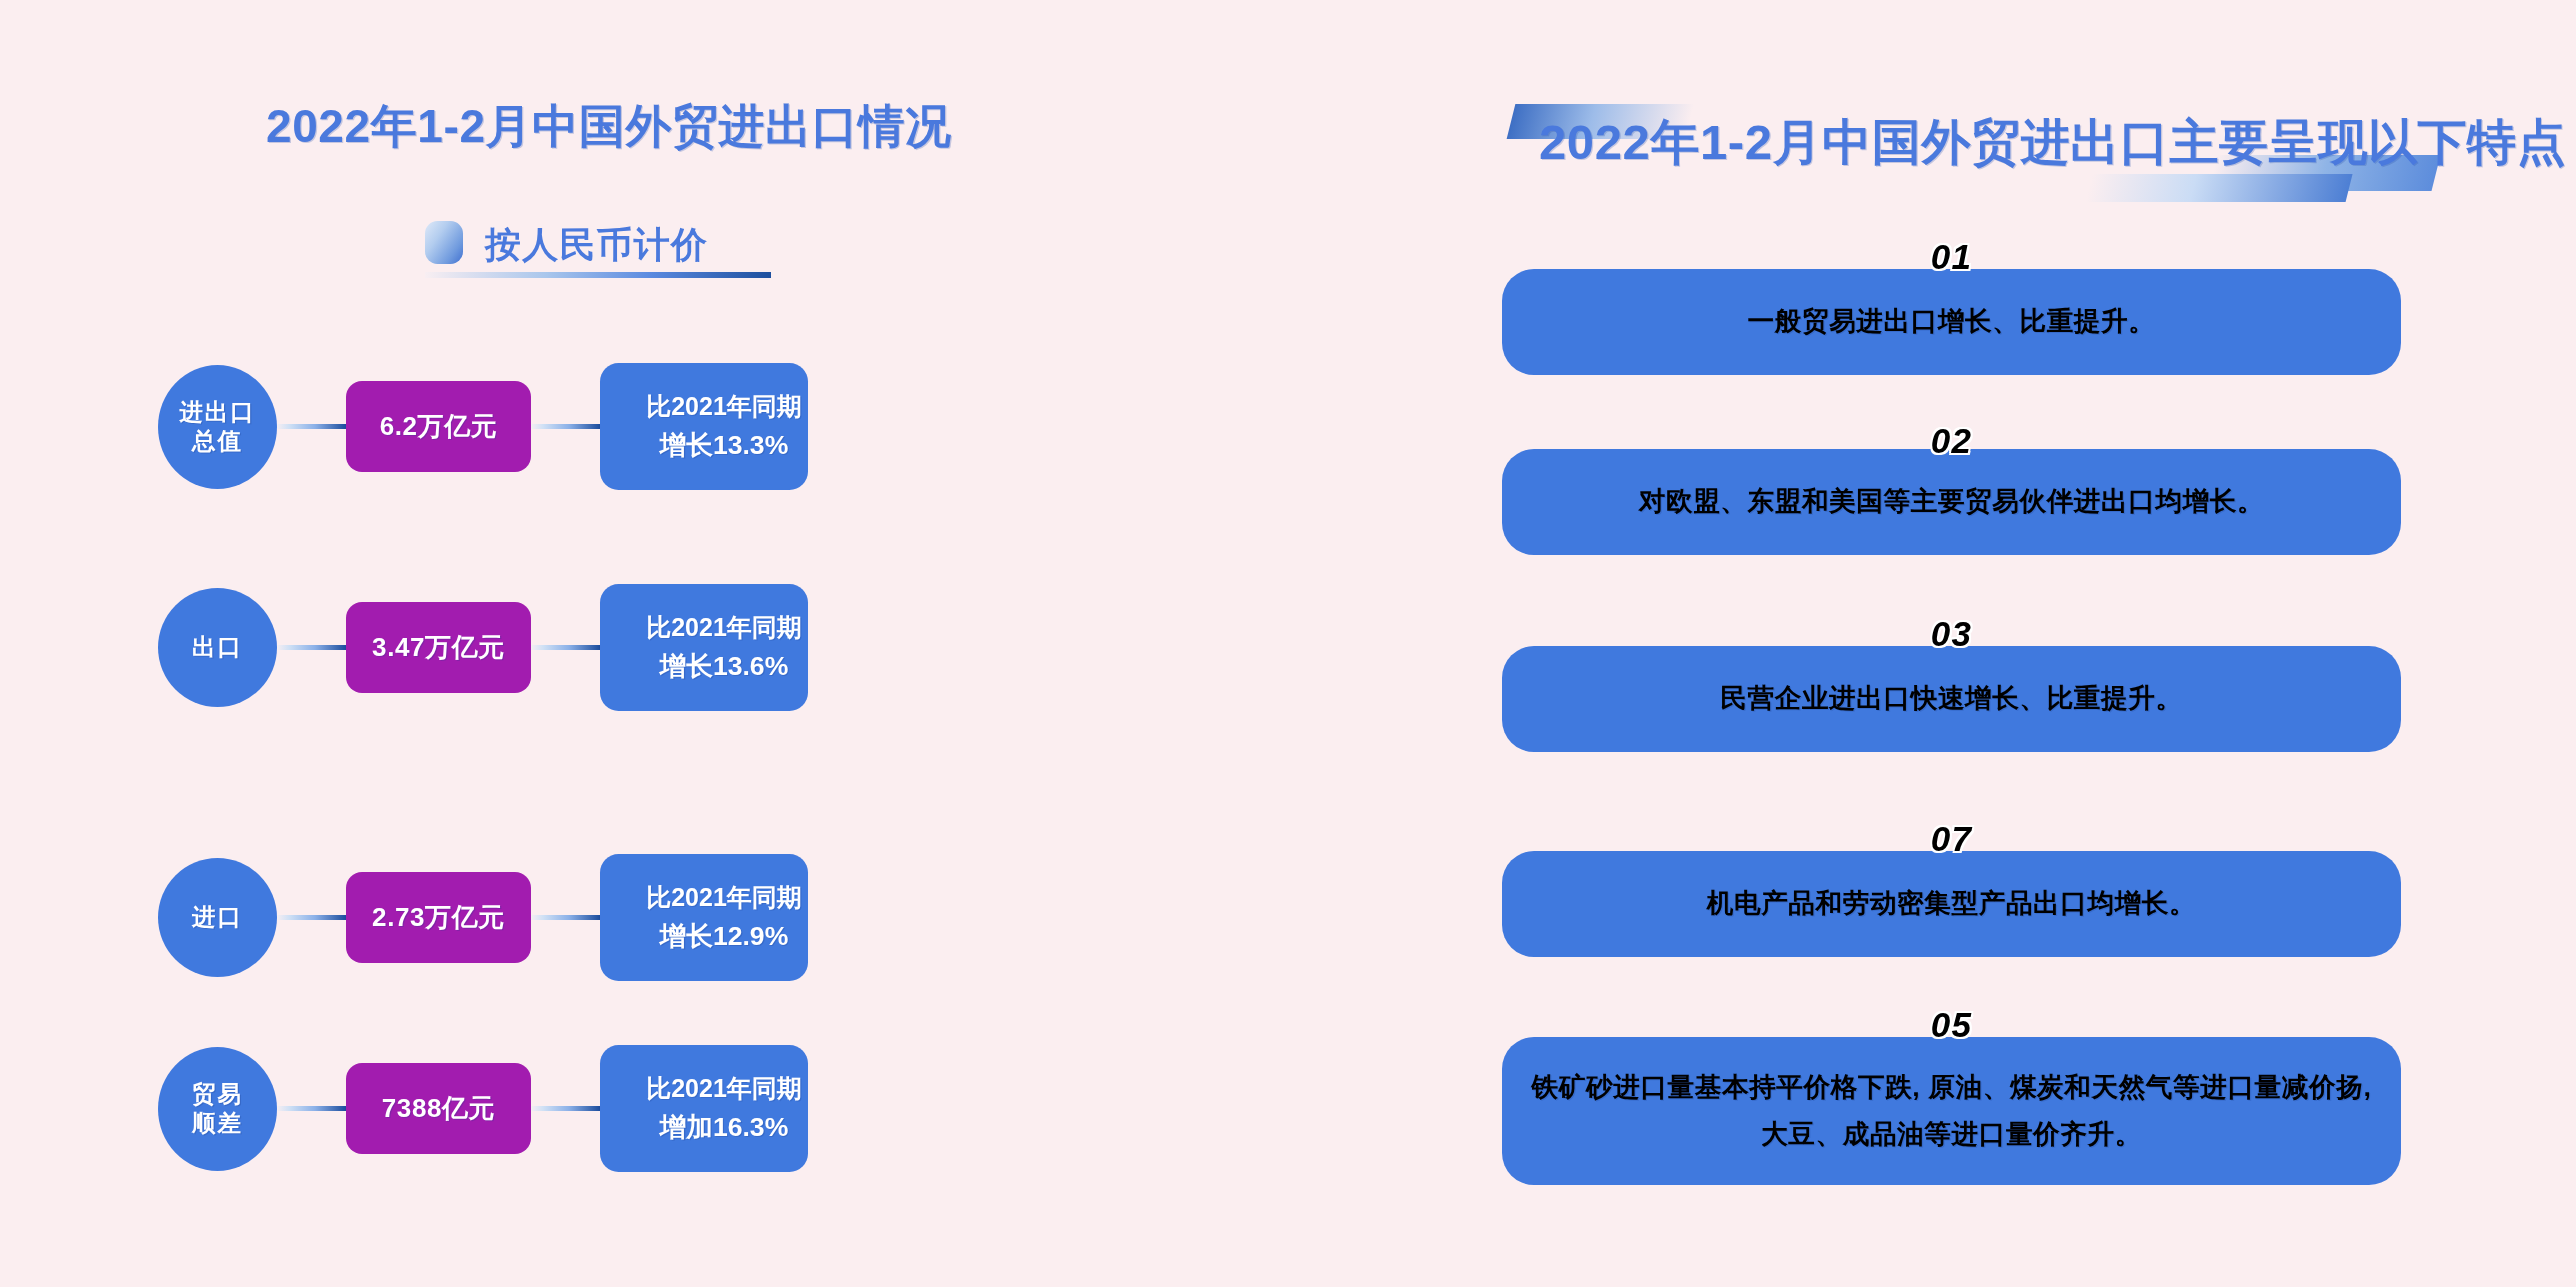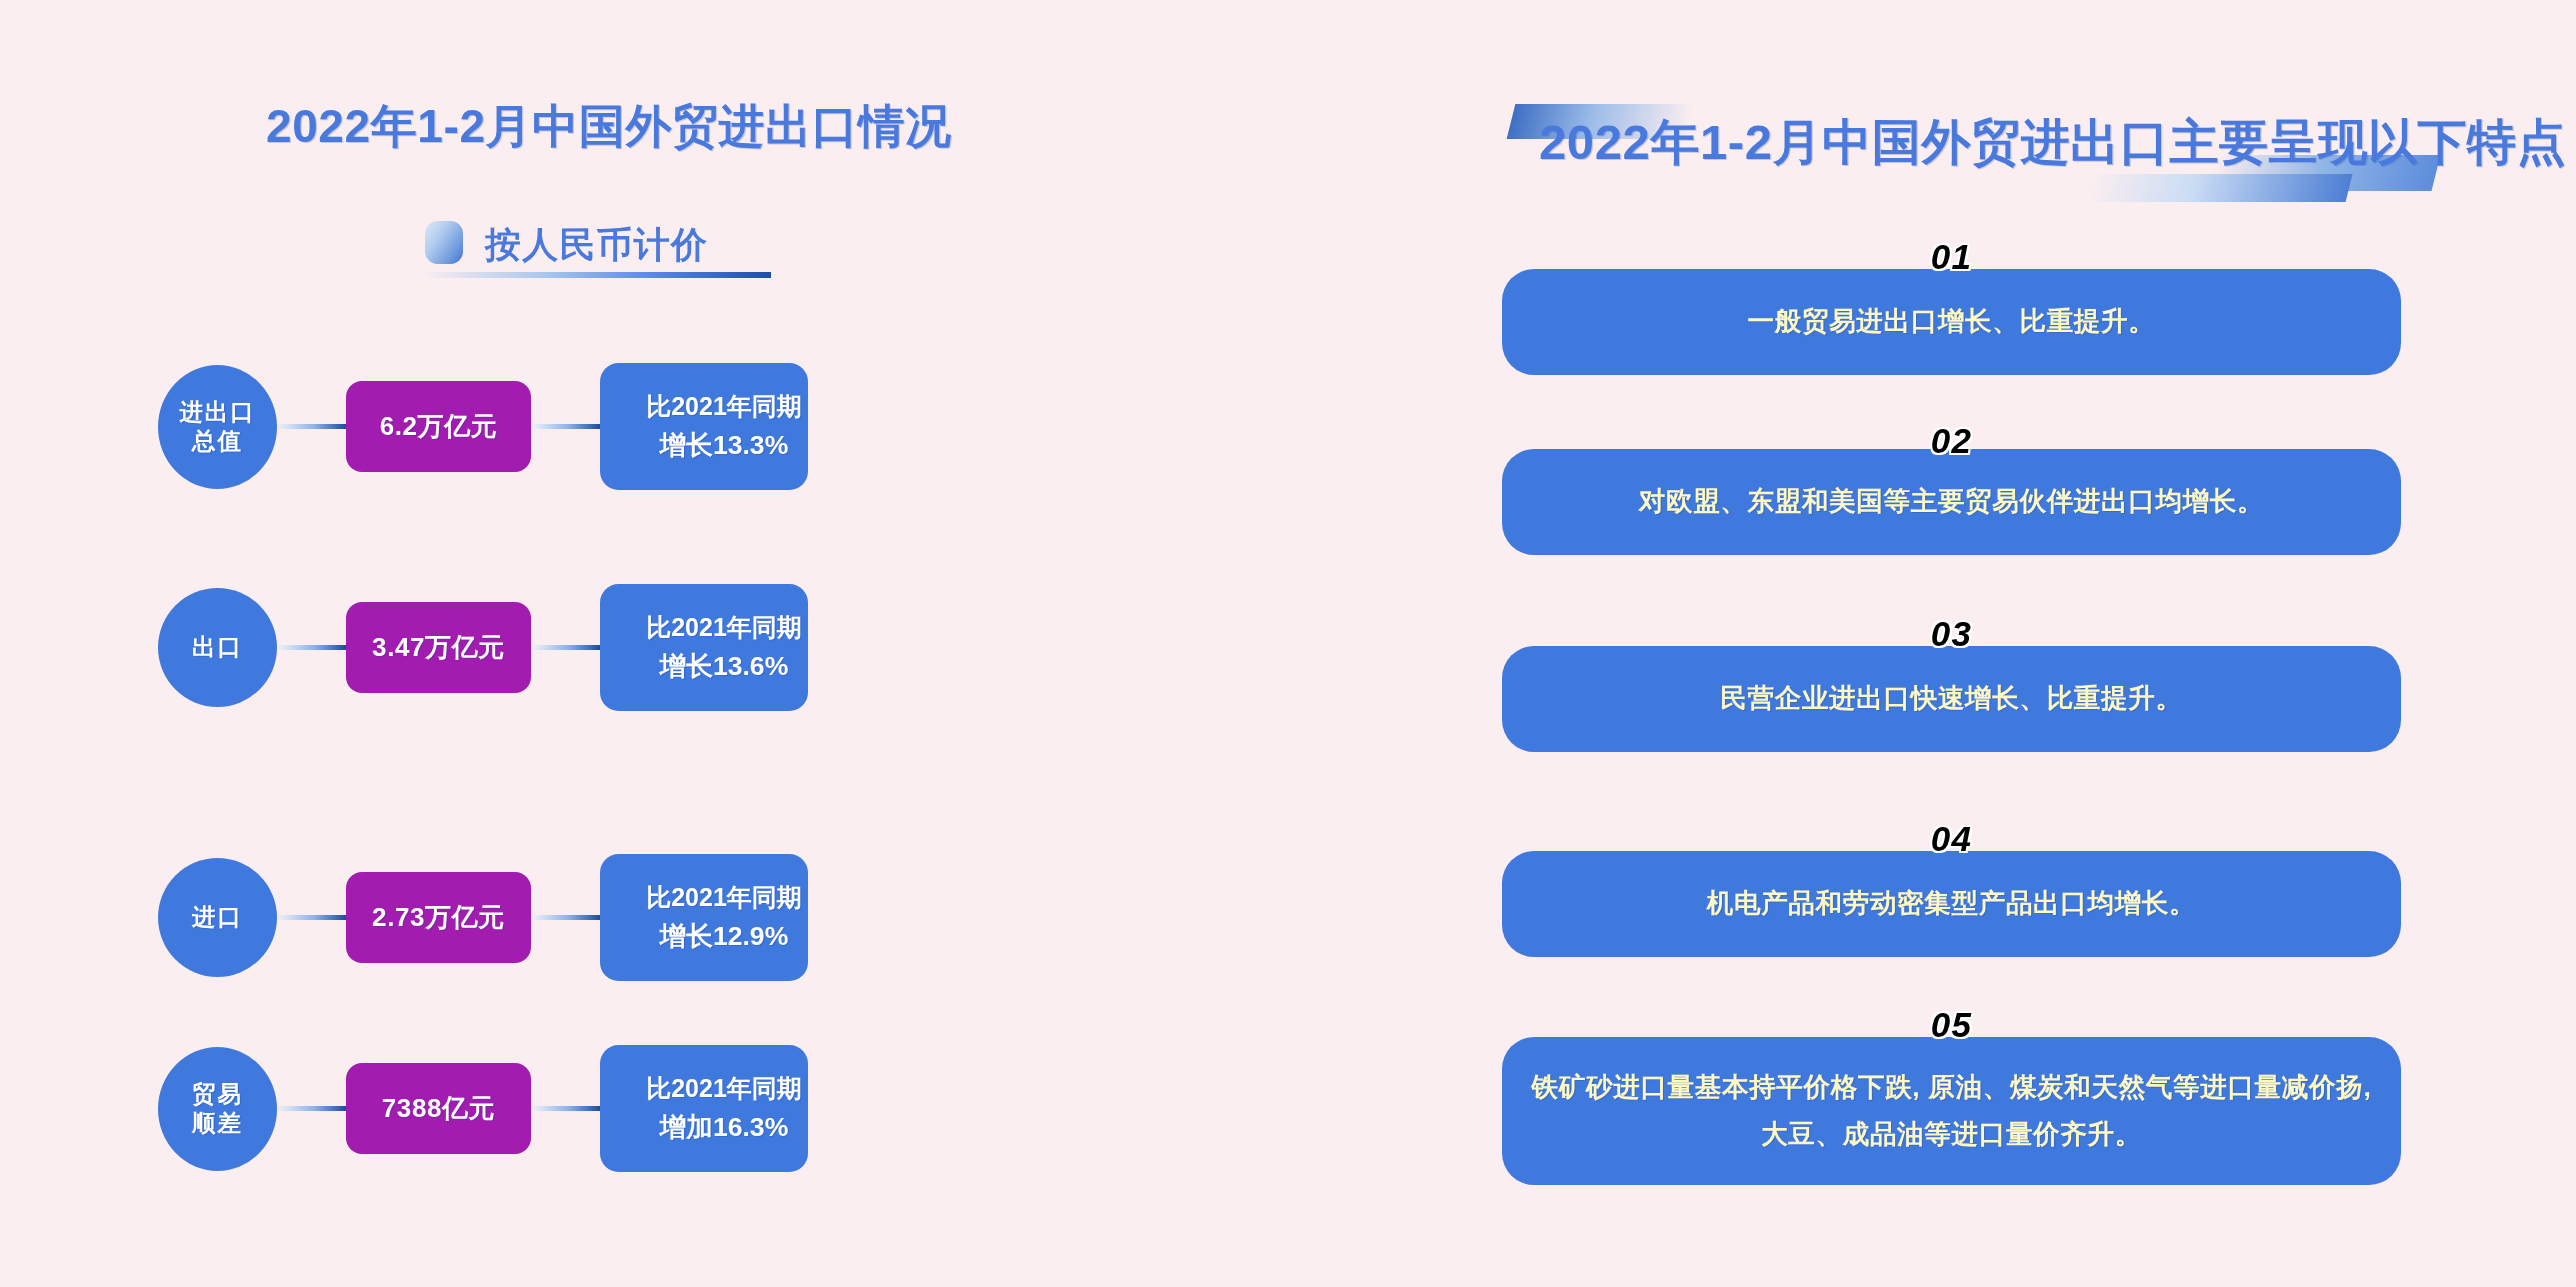--- a/index.html
+++ b/index.html
@@ -213,21 +213,21 @@
        0    1.9px 0 #ffffff,
       -1.9px  0   0 #ffffff,
        1.9px  0   0 #ffffff;
   }
   .point-pill {
     position: absolute;
     left: 0;
     width: 899px;
     border-radius: 32px;
     background: #4079de;
-    color: #fef9c3;
+    color: #000000;
     display: flex;
     align-items: center;
     justify-content: center;
     text-align: center;
     font-size: 26.6px;
     font-weight: bold;
     letter-spacing: 0.6px;
     line-height: 1.95;
     padding: 0 27px;
     box-sizing: border-box;
@@ -322,21 +322,21 @@
       <div class="point-num">02</div>
       <div class="point-pill" style="top:28px; height:106px;">对欧盟、东盟和美国等主要贸易伙伴进出口均增长。</div>
     </div>
 
     <div class="point" style="top:614px;">
       <div class="point-num">03</div>
       <div class="point-pill" style="top:32px; height:106px;">民营企业进出口快速增长、比重提升。</div>
     </div>
 
     <div class="point" style="top:819px;">
-      <div class="point-num">04</div>
+      <div class="point-num">07</div>
       <div class="point-pill" style="top:32px; height:106px;">机电产品和劳动密集型产品出口均增长。</div>
     </div>
 
     <div class="point" style="top:1005px;">
       <div class="point-num">05</div>
       <div class="point-pill" style="top:32px; height:148px; line-height:1.75;">铁矿砂进口量基本持平价格下跌, 原油、煤炭和天然气等进口量减价扬, 大豆、成品油等进口量价齐升。</div>
     </div>
 
   </div>
 

